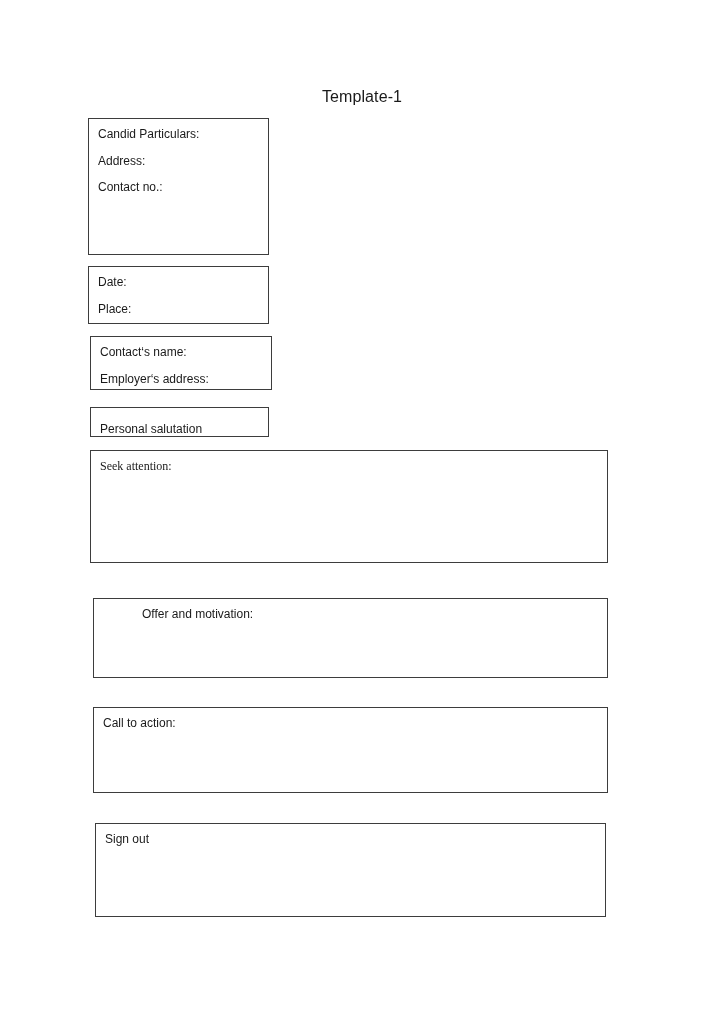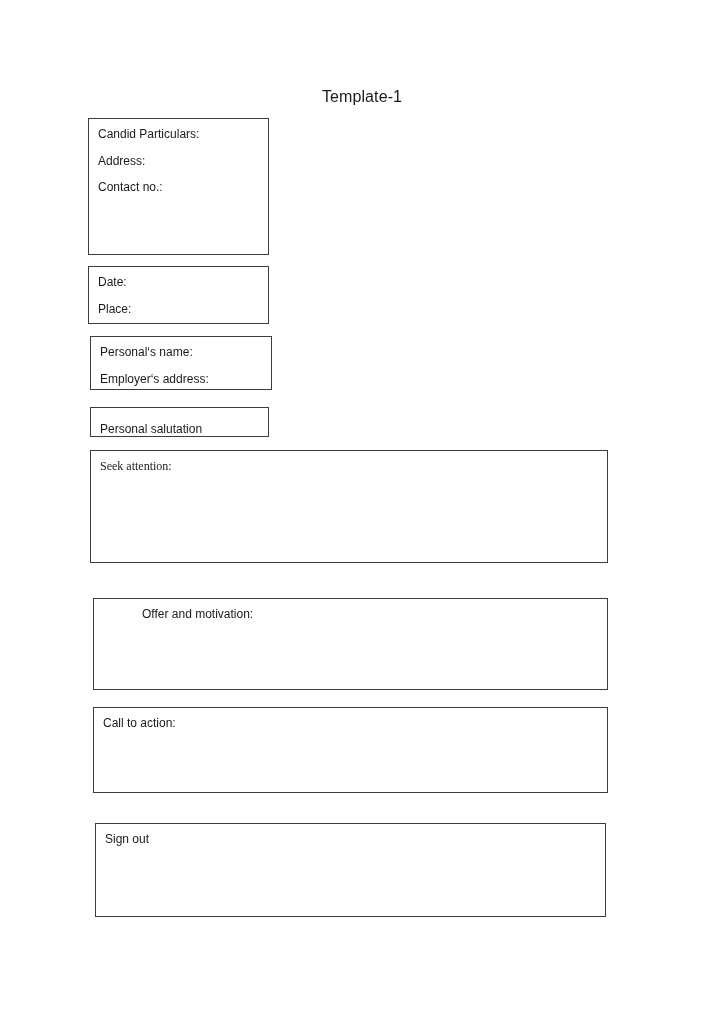--- a/index.html
+++ b/index.html
@@ -41,21 +41,21 @@
     white-space: pre;
     color: #1a1a1a;
   }
   
   .box-candid   { left: 88px;  top: 118px; width: 181px; height: 137px; }
   .box-date     { left: 88px;  top: 266px; width: 181px; height: 58px;  }
   .box-employer { left: 90px;  top: 336px; width: 182px; height: 54px;  }
   .box-salut    { left: 90px;  top: 407px; width: 179px; height: 30px;  padding-top: 8px; }
   
   .box-seek     { left: 90px;  top: 450px; width: 518px; height: 113px; font-family: Liberation Serif, serif; }
-  .box-offer    { left: 93px;  top: 598px; width: 515px; height: 92px; padding-left: 48px;  }
+  .box-offer    { left: 93px;  top: 598px; width: 515px; height: 80px; padding-left: 48px;  }
   .box-call     { left: 93px;  top: 707px; width: 515px; height: 86px;  }
   .box-signout  { left: 95px;  top: 823px; width: 511px; height: 94px;  }
 </style>
 </head>
 <body>
 
 <div class="page">
 
   <div class="doc-title">Template-1</div>
 
@@ -64,21 +64,21 @@
     <p>Address:</p>
     <p>Contact no.:</p>
   </div>
 
   <div class="box box-date">
     <p>Date:</p>
     <p>Place:</p>
   </div>
 
   <div class="box box-employer">
-    <p>Personal‘s name:</p>
+    <p>Contact‘s name:</p>
     <p>Employer‘s address:</p>
   </div>
 
   <div class="box box-salut">
     <p>Personal salutation</p>
   </div>
 
   <div class="box box-seek">
     <p>Seek attention:</p>
   </div>

